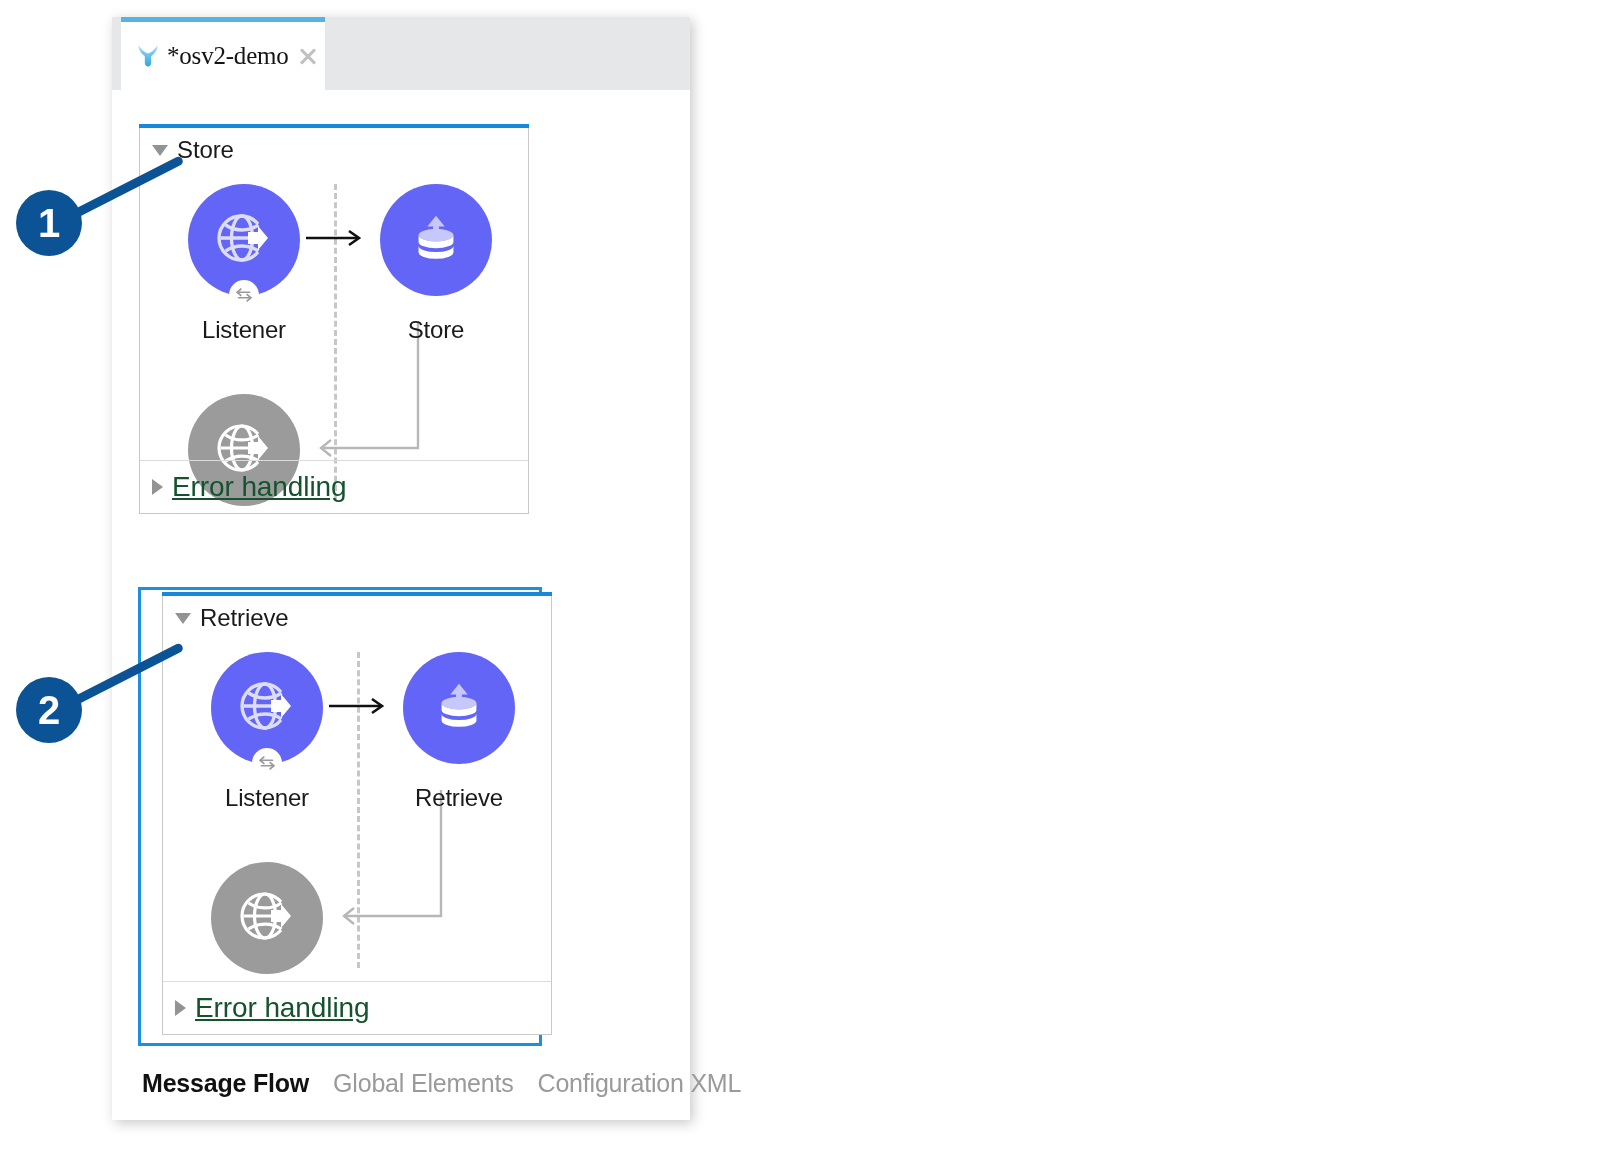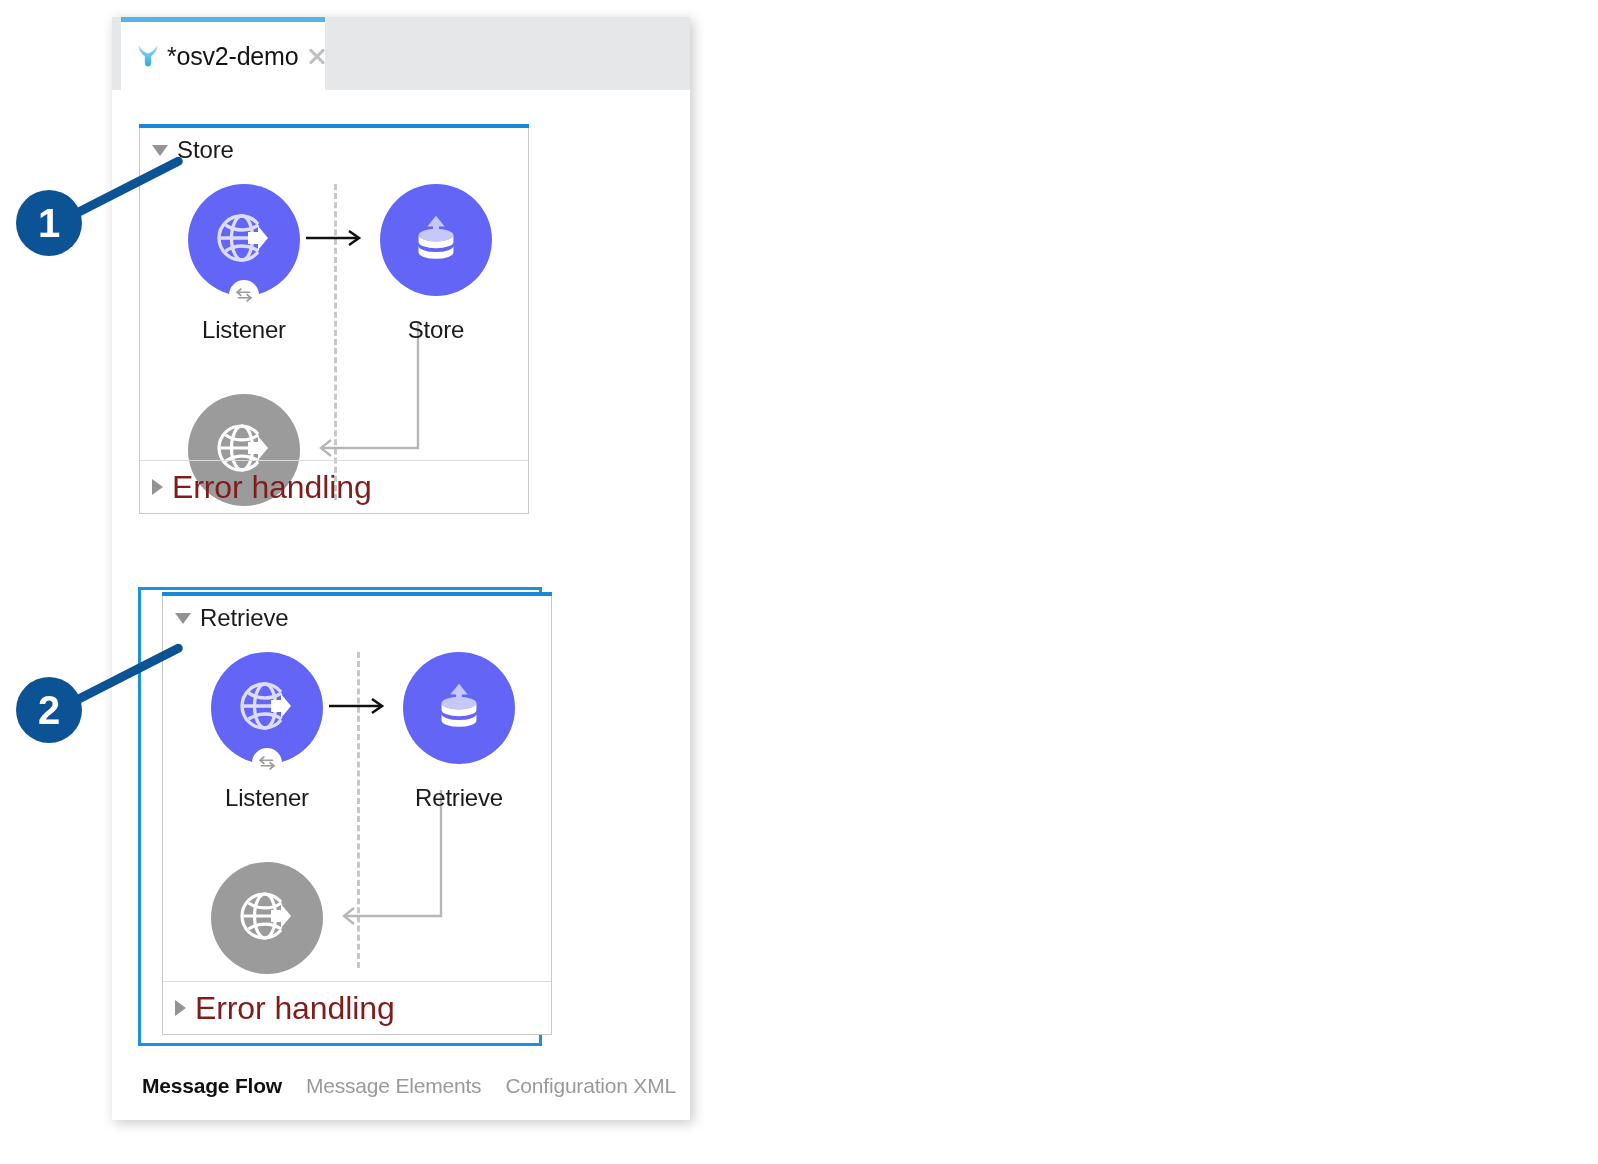--- a/index.html
+++ b/index.html
@@ -26,20 +26,21 @@
     box-shadow: 3px 3px 12px rgba(0,0,0,0.22);
   }
 
   
   .tab-strip {
     position: absolute;
     left: 0; top: 0;
     width: 578px;
     height: 73px;
     background: #e6e7e9;
+    font-family: Liberation Serif, serif;
   }
   .editor-tab {
     position: absolute;
     left: 9px;
     top: 0;
     width: 204px;
     height: 73px;
     background: #ffffff;
     box-sizing: border-box;
   }
@@ -162,24 +163,25 @@
 
   .flow-footer {
     position: absolute;
     left: 12px;
     bottom: 12px;
     display: flex;
     align-items: center;
     height: 28px;
   }
   .footer-label {
-    font-size: 32px;
-    color: #7f1d1d;
+    font-size: 28px;
+    color: #14532d;
     letter-spacing: -0.1px;
     white-space: nowrap;
+    text-decoration: underline;
   }
   .footer-divider {
     position: absolute;
     left: 0; right: 0;
     bottom: 52px;
     height: 1px;
     background: #dcdcdc;
   }
 
   
@@ -259,21 +261,21 @@
   
   .view-tabs {
     position: absolute;
     left: 30px;
     bottom: 22px;
     display: flex;
     align-items: baseline;
     gap: 24px;
   }
   .view-tab {
-    font-size: 21px;
+    font-size: 25px;
     letter-spacing: -0.2px;
     white-space: nowrap;
     color: #9a9a9a;
   }
   .view-tab.active {
     color: #111111;
     font-weight: bold;
   }
 
   
@@ -520,21 +522,21 @@
 
       <div class="footer-divider"></div>
       <div class="flow-footer">
         <span class="caret caret-right"></span>
         <span class="footer-label">Error handling</span>
       </div>
     </div>
 
     <div class="view-tabs">
       <span class="view-tab active">Message Flow</span>
-      <span class="view-tab">Message Elements</span>
+      <span class="view-tab">Global Elements</span>
       <span class="view-tab">Configuration XML</span>
     </div>
 
   </div>
 </div>
 
 <div class="leader" id="leader-1"></div>
 <div class="callout" id="callout-1">1</div>
 
 <div class="leader" id="leader-2"></div>

